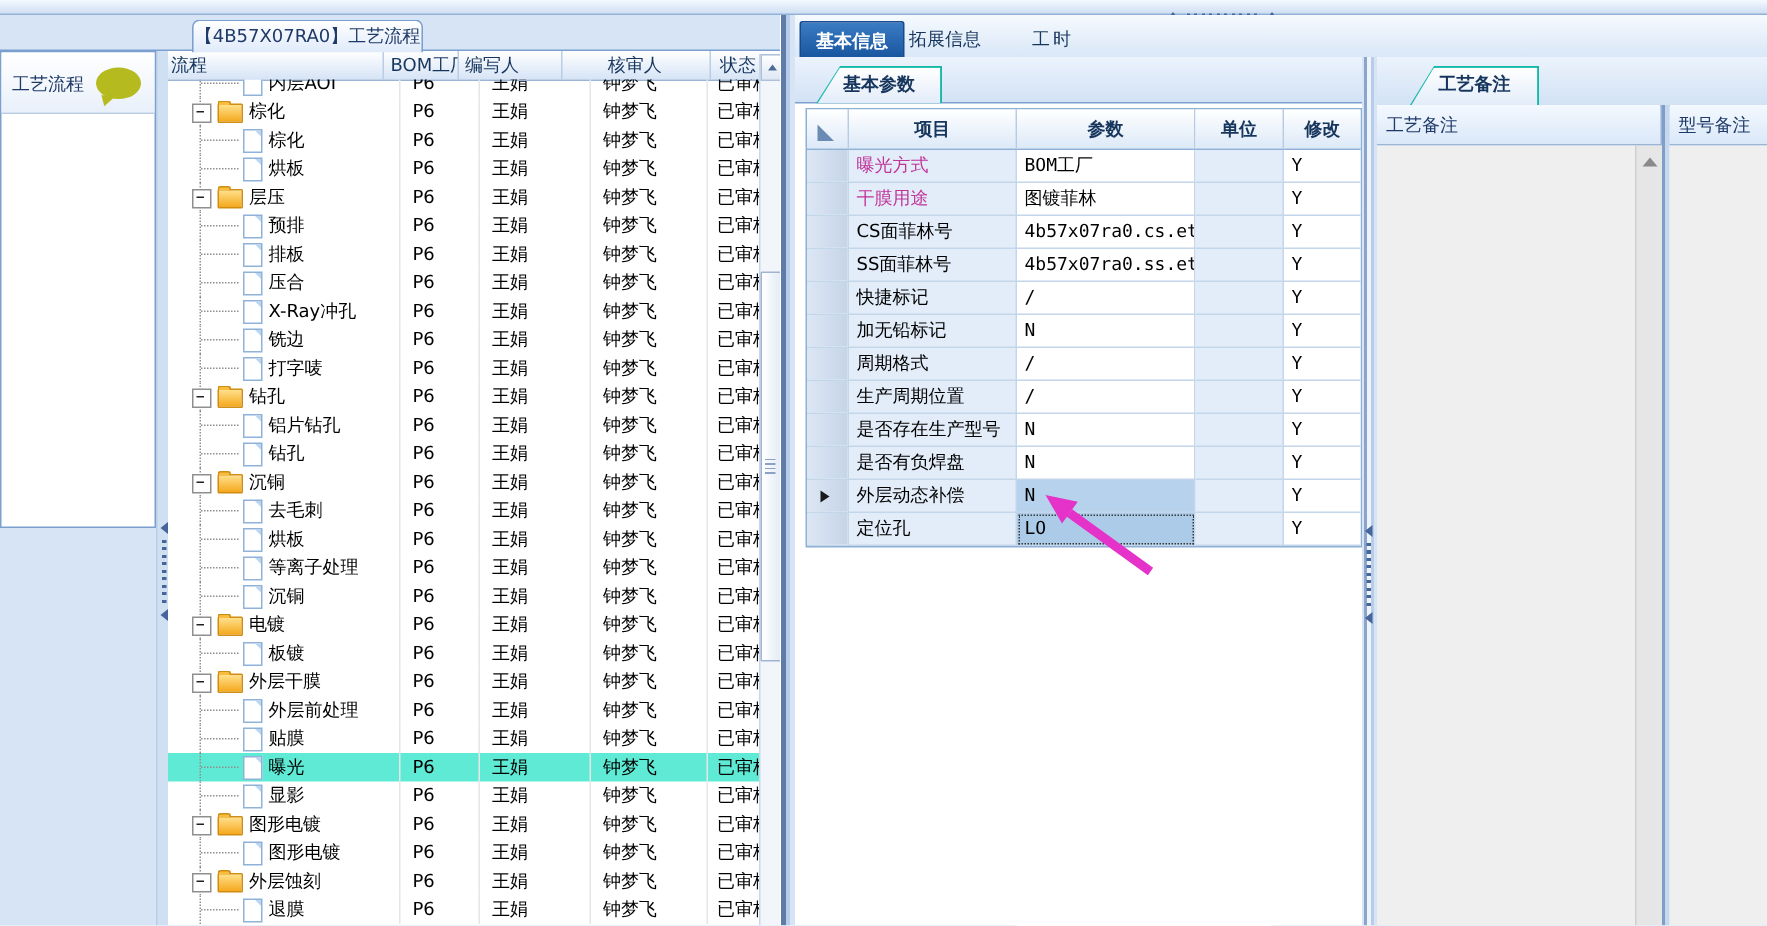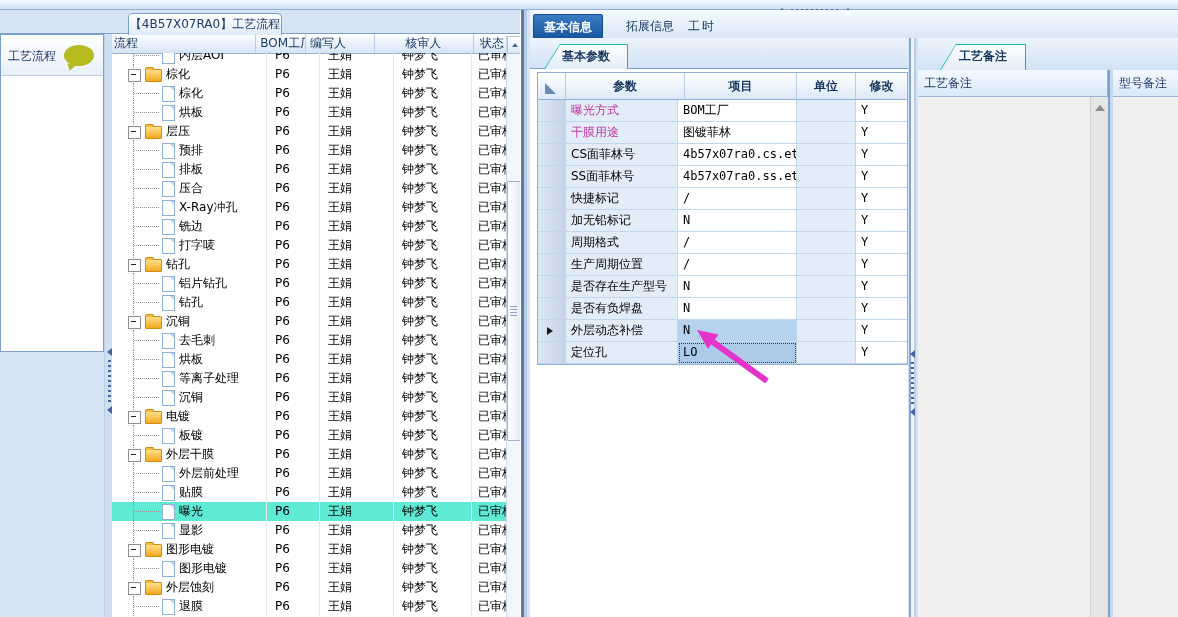--- a/index.html
+++ b/index.html
@@ -417,41 +417,41 @@
       </div>
     </div>
   </div>
 
   <div class="abs rdivider"></div>
 
   <div class="abs rtabbar">
     <div class="rtab on" style="left:3px;">
       <span>基本信息</span>
     </div>
-    <div class="rtab" style="left:86px;">
+    <div class="rtab" style="left:66px;">
       <span>拓展信息</span>
     </div>
     <div class="rtab" style="left:148px;letter-spacing:2px;">
       <span>工时</span>
     </div>
   </div>
 
   <div class="abs center">
     <div class="ptab-strip"></div>
     <div class="abs slant-tab ptab">
       <span class="slant-in"></span>
       <span class="slant-lbl">基本参数</span>
     </div>
     <div class="ptable">
       <div class="phead">
         <div class="phc w0" style="position:relative;">
           <span class="corner-tri"></span>
         </div>
+        <div class="phc w1">项目</div>
         <div class="phc w2">参数</div>
-        <div class="phc w1">项目</div>
         <div class="phc w3">单位</div>
         <div class="phc w4">修改</div>
       </div>
       <div>
           <div class="prow">
             <div class="pcell w0 psel"></div>
             <div class="pcell w1 pitem magenta">曝光方式</div>
             <div class="pcell w2 pval">BOM工厂</div>
             <div class="pcell w3 punit"></div>
             <div class="pcell w4 pmod">Y</div>

